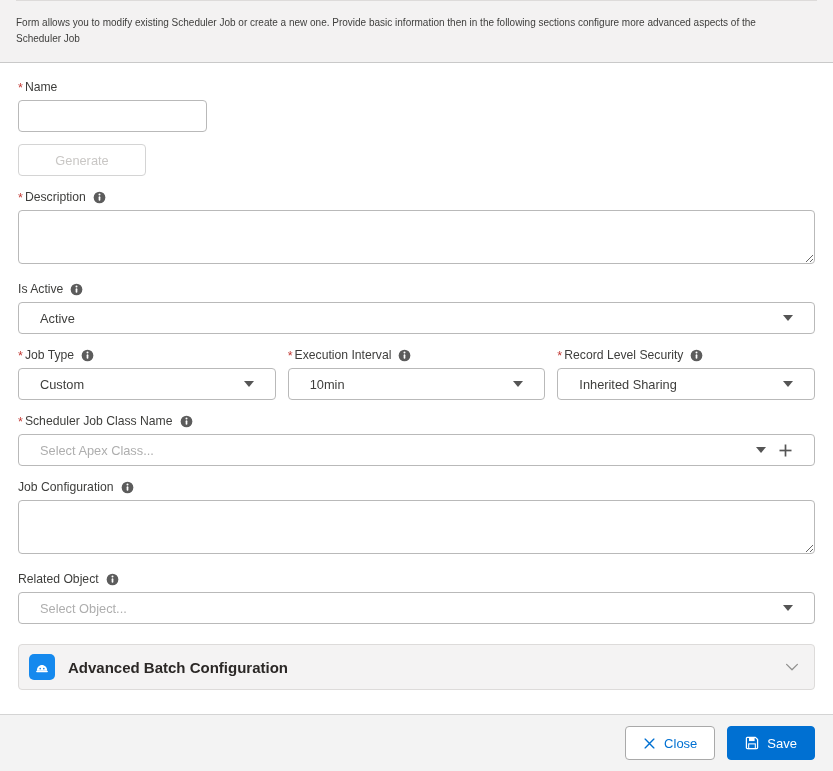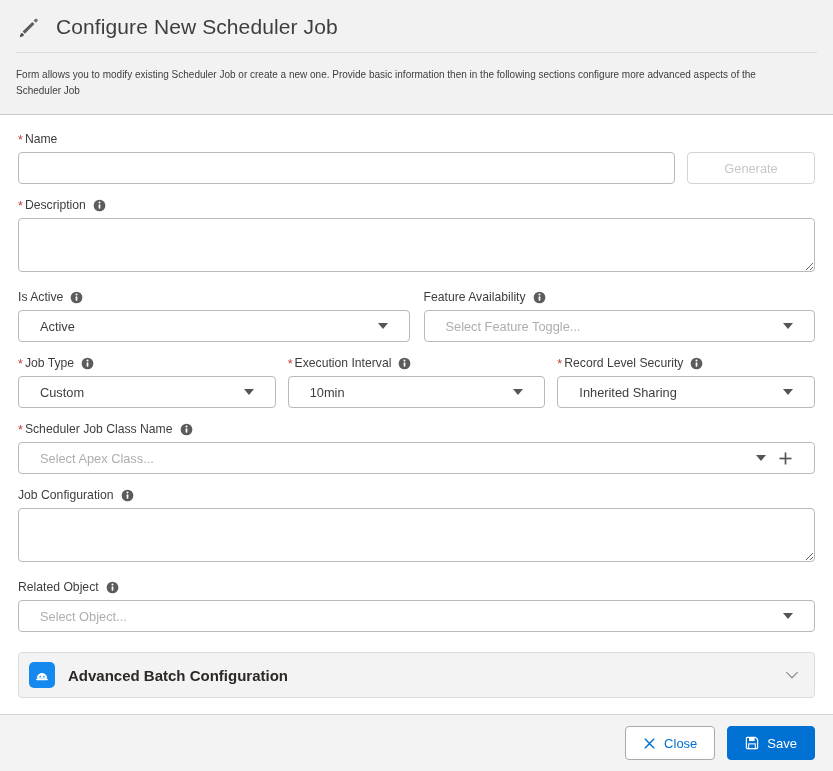--- a/index.html
+++ b/index.html
@@ -114,21 +114,21 @@
     font-size: 12.8px;
     color: #3e3e3c;
     padding: 7px 11px;
     outline: none;
     resize: vertical;
   }
   .ta-desc { height: 54px; }
   .ta-jobconf { height: 54px; }
 
   
-  .name-row { display: flex; gap: 12px; align-items: flex-start; }
+  .name-row { display: flex; gap: 12px; align-items: flex-start; flex-direction: column; }
   .name-row .grow { flex: 1 1 auto; }
   .btn-generate {
     flex: 0 0 auto;
     width: 128px;
     height: 32px;
     border: 1px solid #d4d4d4;
     border-radius: 4px;
     background: #ffffff;
     color: #c9c7c5;
     font-family: "Liberation Sans", sans-serif;
@@ -253,30 +253,20 @@
     justify-content: center;
   }
   .btn svg { display: block; flex: 0 0 auto; }
 </style>
 </head>
 <body>
 
 <div class="page">
 
   <div class="header">
-    <div class="header-title-row">
-      <span class="pencil-icon">
-        <svg width="24" height="24" viewBox="0 0 24 24">
-          <path d="M3.6 19.1l-0.9 3.1 3.1-0.9 1.4-1.4-2.2-2.2-1.4 1.4z" fill="#4a4a4a"></path>
-          <path d="M5.6 16.6l2.2 2.2 9.7-9.7-2.2-2.2-9.7 9.7z" fill="#5d5d5d"></path>
-          <path d="M16.6 5.6l2.2 2.2 1.6-1.6c0.5-0.5 0.5-1.2 0-1.7l-0.5-0.5c-0.5-0.5-1.2-0.5-1.7 0l-1.6 1.6z" fill="#6e6e6e"></path>
-        </svg>
-      </span>
-      <div class="header-title">Configure New Scheduler Job</div>
-    </div>
     <div class="header-sep"></div>
     <div class="header-desc">Form allows you to modify existing Scheduler Job or create a new one. Provide basic information then in the following sections configure more advanced aspects of the Scheduler Job</div>
   </div>
 
   <div class="body">
 
     <div class="field-block">
       <div class="field-label">
         <span class="req-star">*</span>
         <span>Name</span>
@@ -311,36 +301,20 @@
           <span class="info-icon">
             <svg width="13" height="13" viewBox="0 0 16 16">
               <circle cx="8" cy="8" r="7.2" fill="#5c5c5c"></circle>
               <circle cx="8" cy="4.4" r="1.25" fill="#ffffff"></circle>
               <rect x="6.95" y="6.6" width="2.1" height="5.5" rx="1" fill="#ffffff"></rect>
             </svg>
           </span>
         </div>
         <div class="select">
           <span class="sel-value">Active</span>
-          <span class="caret"></span>
-        </div>
-      </div>
-      <div>
-        <div class="field-label">
-          <span>Feature Availability</span>
-          <span class="info-icon">
-            <svg width="13" height="13" viewBox="0 0 16 16">
-              <circle cx="8" cy="8" r="7.2" fill="#5c5c5c"></circle>
-              <circle cx="8" cy="4.4" r="1.25" fill="#ffffff"></circle>
-              <rect x="6.95" y="6.6" width="2.1" height="5.5" rx="1" fill="#ffffff"></rect>
-            </svg>
-          </span>
-        </div>
-        <div class="select">
-          <span class="sel-value placeholder">Select Feature Toggle...</span>
           <span class="caret"></span>
         </div>
       </div>
     </div>
 
     <div class="field-block row3">
       <div>
         <div class="field-label">
           <span class="req-star">*</span>
           <span>Job Type</span>

